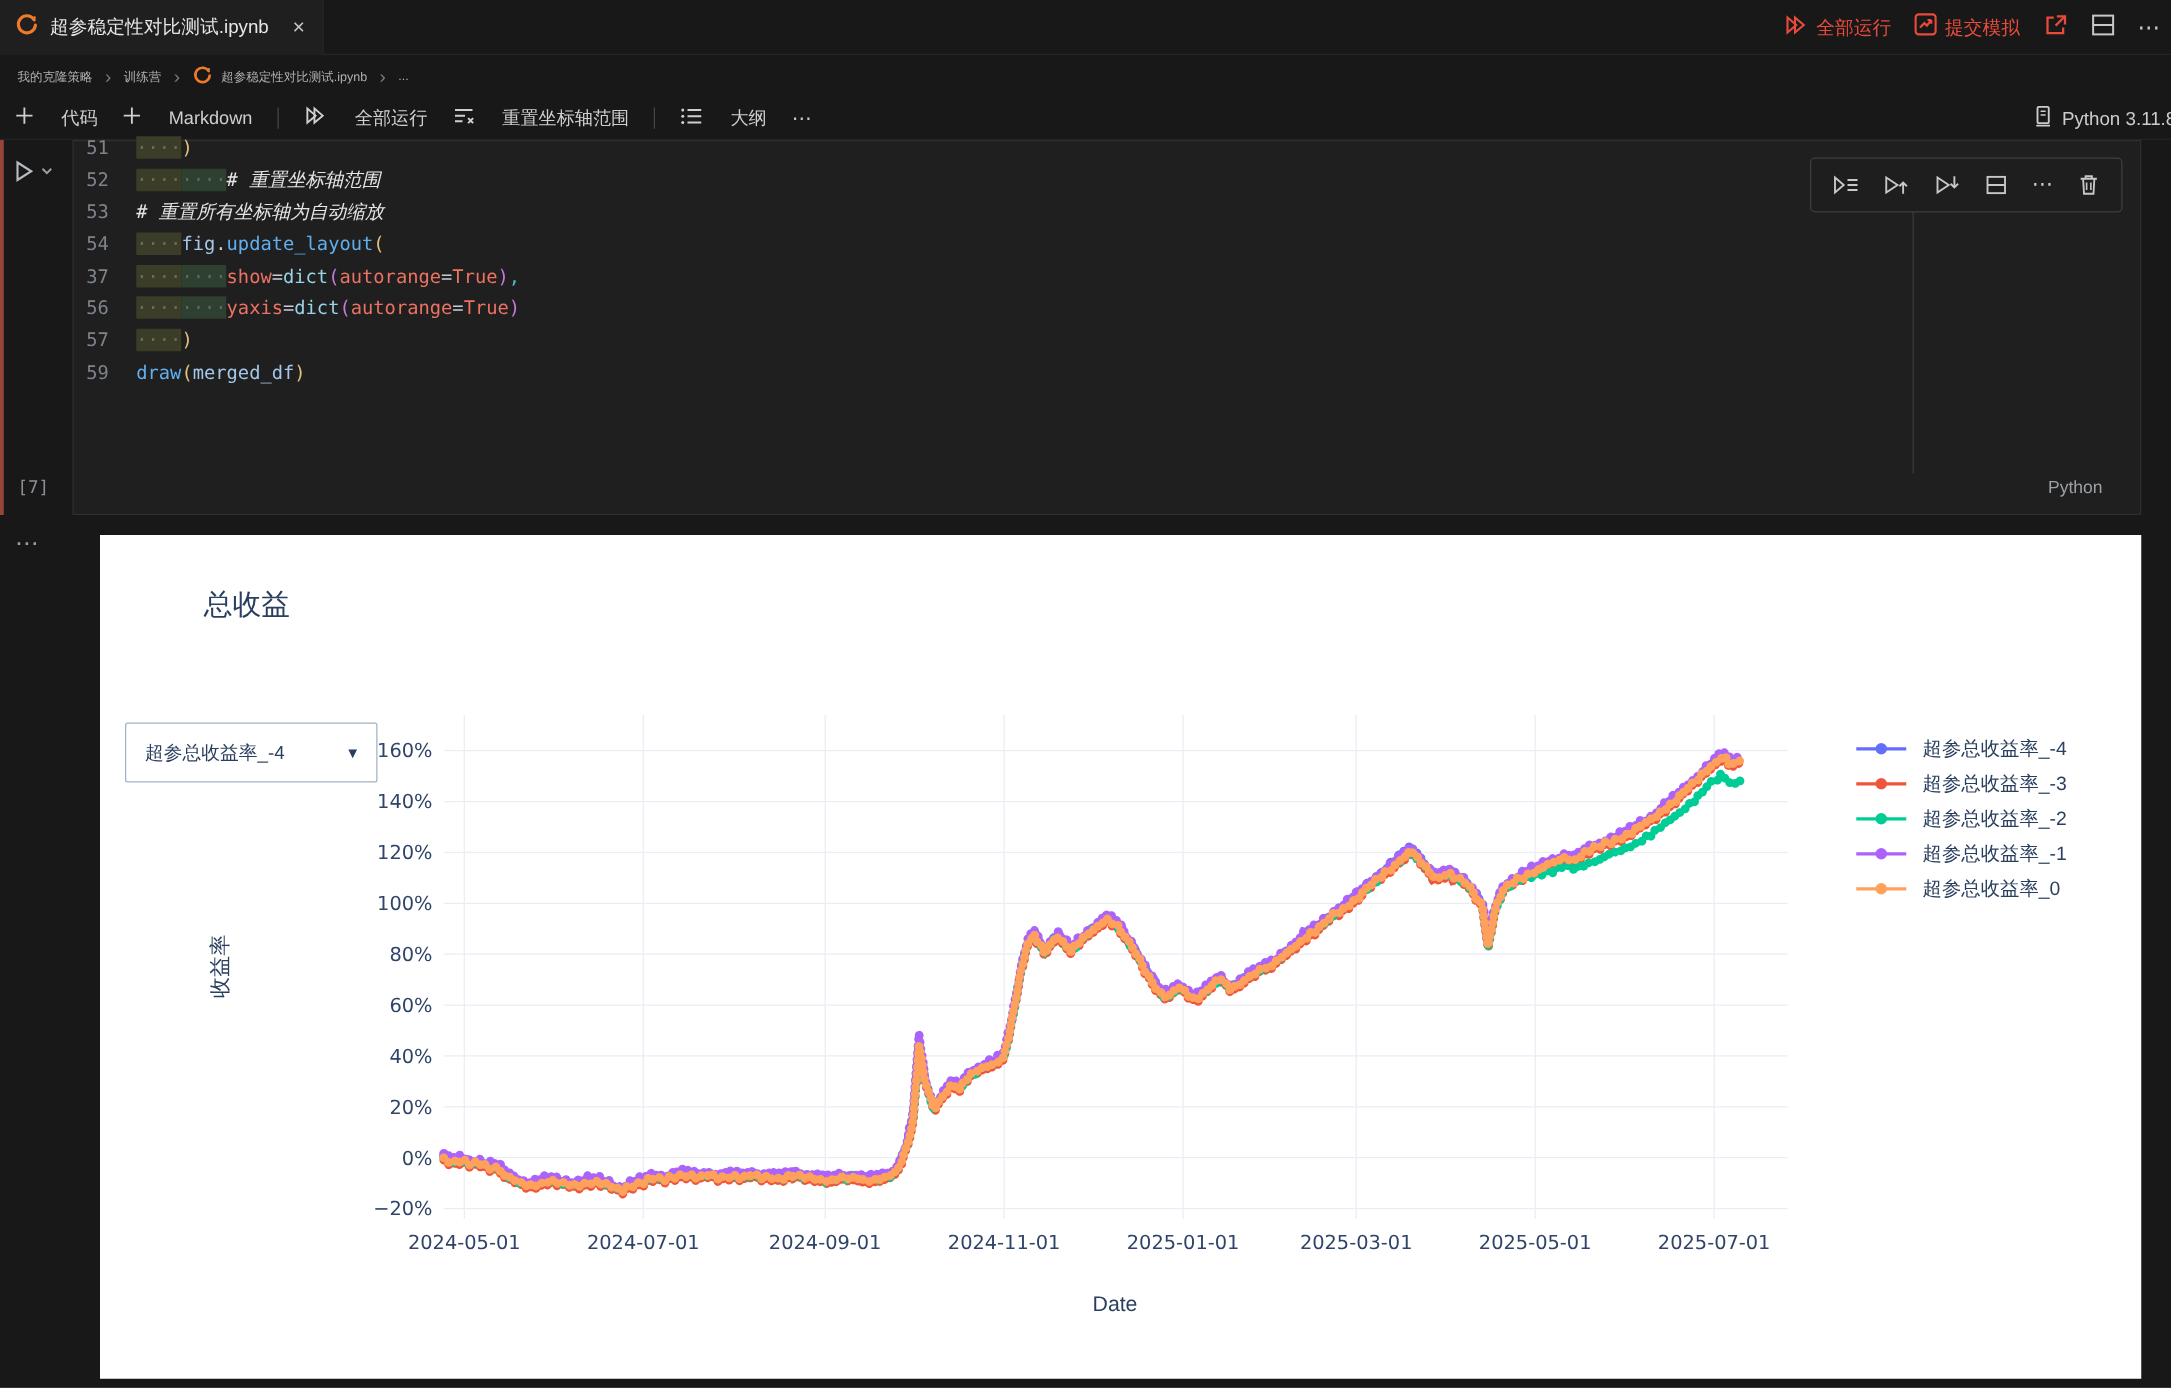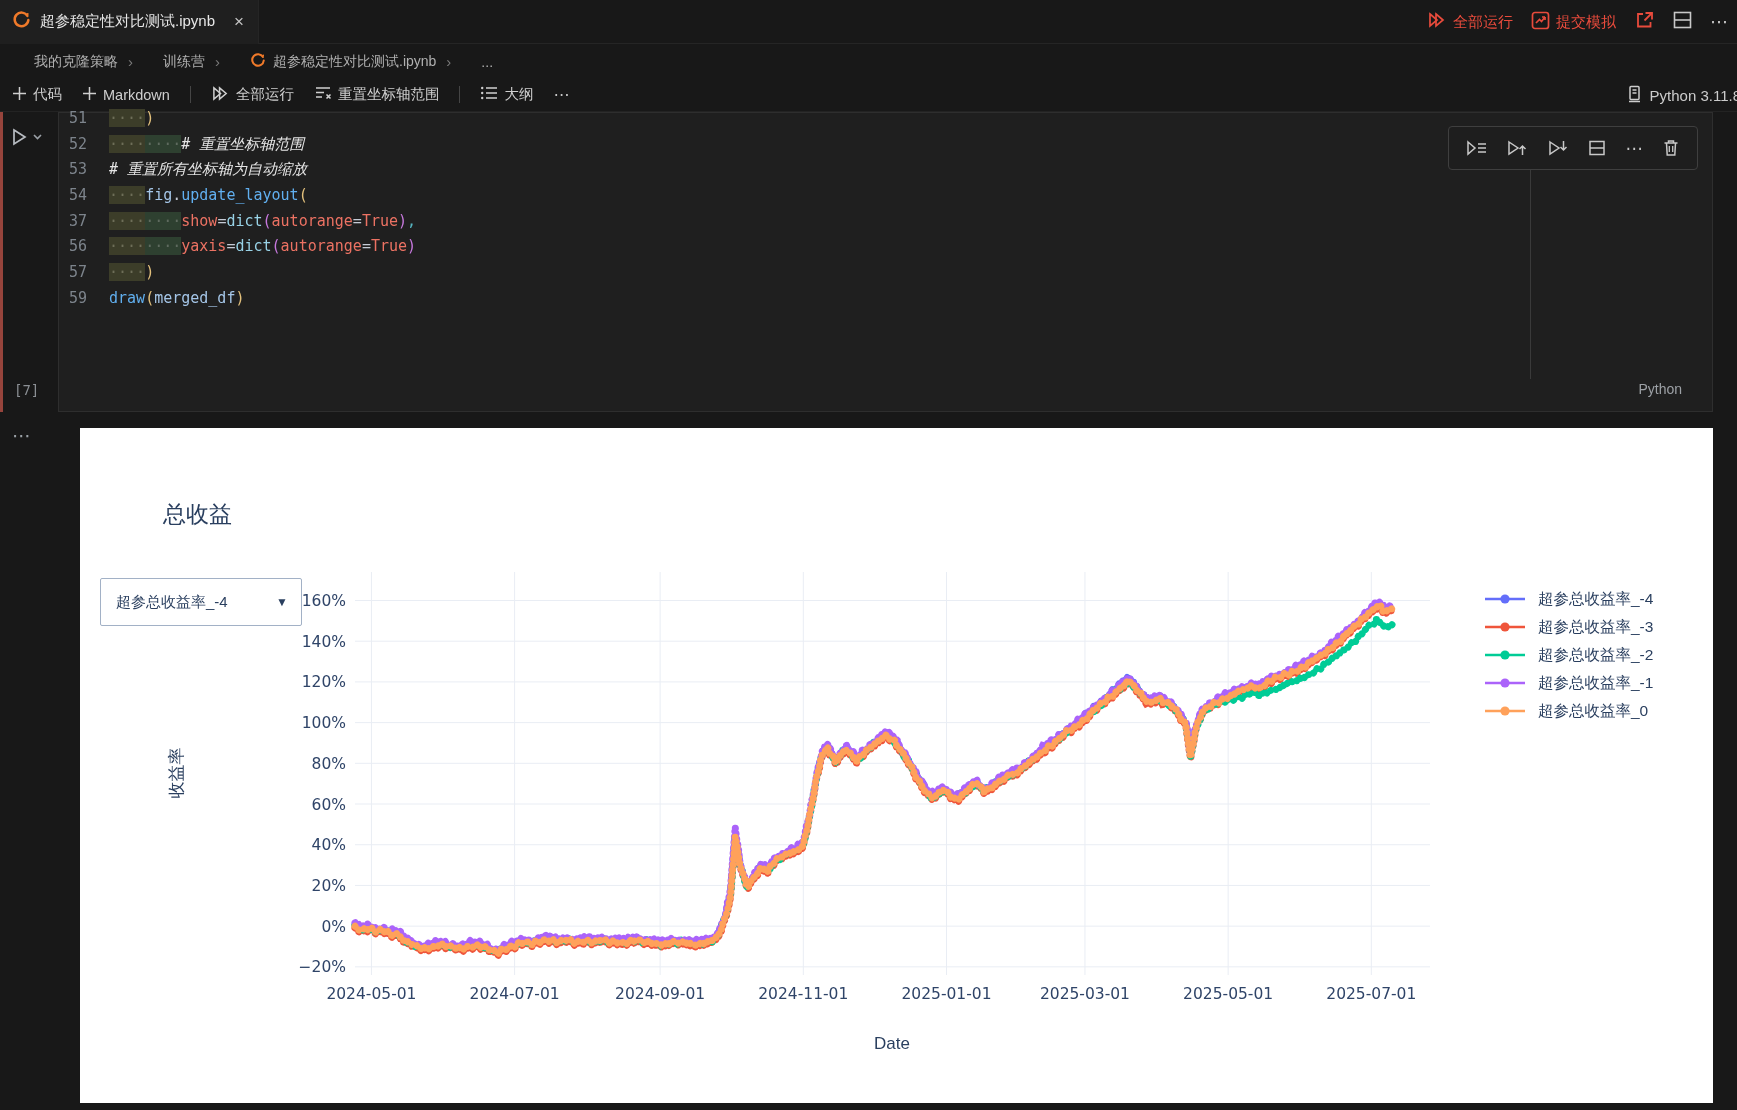--- a/index.html
+++ b/index.html
@@ -16,29 +16,29 @@
   .tab-close { color:#c5c5c5; font-size:17px; margin-left:10px; cursor:pointer; }
   .tb-actions { position:absolute; right:8px; top:0; height:44px; display:flex; align-items:center; gap:18px; }
   .act { display:flex; align-items:center; gap:6px; cursor:pointer; }
   .act .lbl { font-size:15px; color:#e84b3c; }
   .act.gray { color:#c8c8c8; }
   .more-dots { color:#c8c8c8; font-size:18px; letter-spacing:1px; }
 
   
   .breadcrumbs { position:absolute; left:0; top:45px; width:100%; height:33px; display:flex;
                  align-items:center; gap:10px; padding-left:14px; background:#181818; }
-  .crumb { color:#b0b0b0; font-size:14px; cursor:pointer;margin-left:20px; }
+  .crumb { color:#b0b0b0; font-size:10px; cursor:pointer; }
   .crumb-sep { color:#7a7a7a; font-size:15px; }
   .crumb-file { display:flex; align-items:center; gap:7px; }
 
   
   .nb-toolbar { position:absolute; left:0; top:78px; width:100%; height:34px; display:flex;
                 align-items:center; gap:20px; padding-left:12px; background:#181818;
                 border-bottom:1px solid #232323; }
-  .nbt { display:flex; align-items:center; gap:6px; color:#cfcfcf; font-size:14.5px; cursor:pointer; }
+  .nbt { display:flex; align-items:center; gap:22px; color:#cfcfcf; font-size:14.5px; cursor:pointer; }
   .vdiv { width:1px; height:17px; background:#454545; }
   .kernel { position:absolute; right:-4px; top:0; height:34px; display:flex; align-items:center;
             gap:7px; color:#cccccc; font-size:15px; padding-right:0; cursor:pointer; }
 
   
   .cell { position:absolute; left:0; top:112px; width:1737px; height:300px; }
   .focusbar { position:absolute; left:0; top:0; width:3px; height:991px; background:#96443c; }
   .run-btn { position:absolute; left:10px; top:14px; display:flex; align-items:flex-start; gap:3px; cursor:pointer; }
   .editor { position:absolute; left:58px; top:0; width:1655px; height:300px; background:#1f1f1f;
             border:1px solid #2e2e2e; }
@@ -66,21 +66,21 @@
                   border:1px solid #3f3f3f; border-radius:4px; display:flex; align-items:center;
                   justify-content:space-around; padding:0 8px; }
   .ct-icon { cursor:pointer; display:flex; align-items:center; }
   .ct-more { color:#c8c8c8; font-size:17px; letter-spacing:1px; cursor:pointer; }
 
   
   .output { position:absolute; left:0; top:412px; width:1737px; height:698px; background:#181818; }
   .out-more { position:absolute; left:12px; top:12px; color:#9aa0a6; font-size:19px;
               letter-spacing:2px; cursor:pointer; }
   .chart-panel { position:absolute; left:80px; top:16px; width:1633px; height:675px; background:#ffffff; }
-  .chart-title { position:absolute; left:83px; top:40px; font-size:23px; color:#2a3f5f;margin-top:31px; }
+  .chart-title { position:absolute; left:83px; top:40px; font-size:23px; color:#2a3f5f; }
   .dropdown { position:absolute; left:20px; top:150px; width:202px; height:48px; background:#fff;
               border:1px solid #a2b1c6; border-radius:2px; display:flex; align-items:center;
               cursor:pointer; }
   .dropdown .dd-label { font-size:15px; color:#2a3f5f; padding-left:15px; }
   .dropdown .dd-caret { position:absolute; right:13px; font-size:12px; color:#2a3f5f; }
   .ylabel { position:absolute; left:96px; top:345px; transform:translate(-50%,-50%) rotate(-90deg);
             transform-origin:center; font-size:17px; color:#2a3f5f; }
   .xlabel { position:absolute; left:812px; top:590px; transform:translateX(-50%);
             font-size:17px; color:#2a3f5f;margin-top:16px; }
   #plot { position:absolute; left:0; top:0; }

